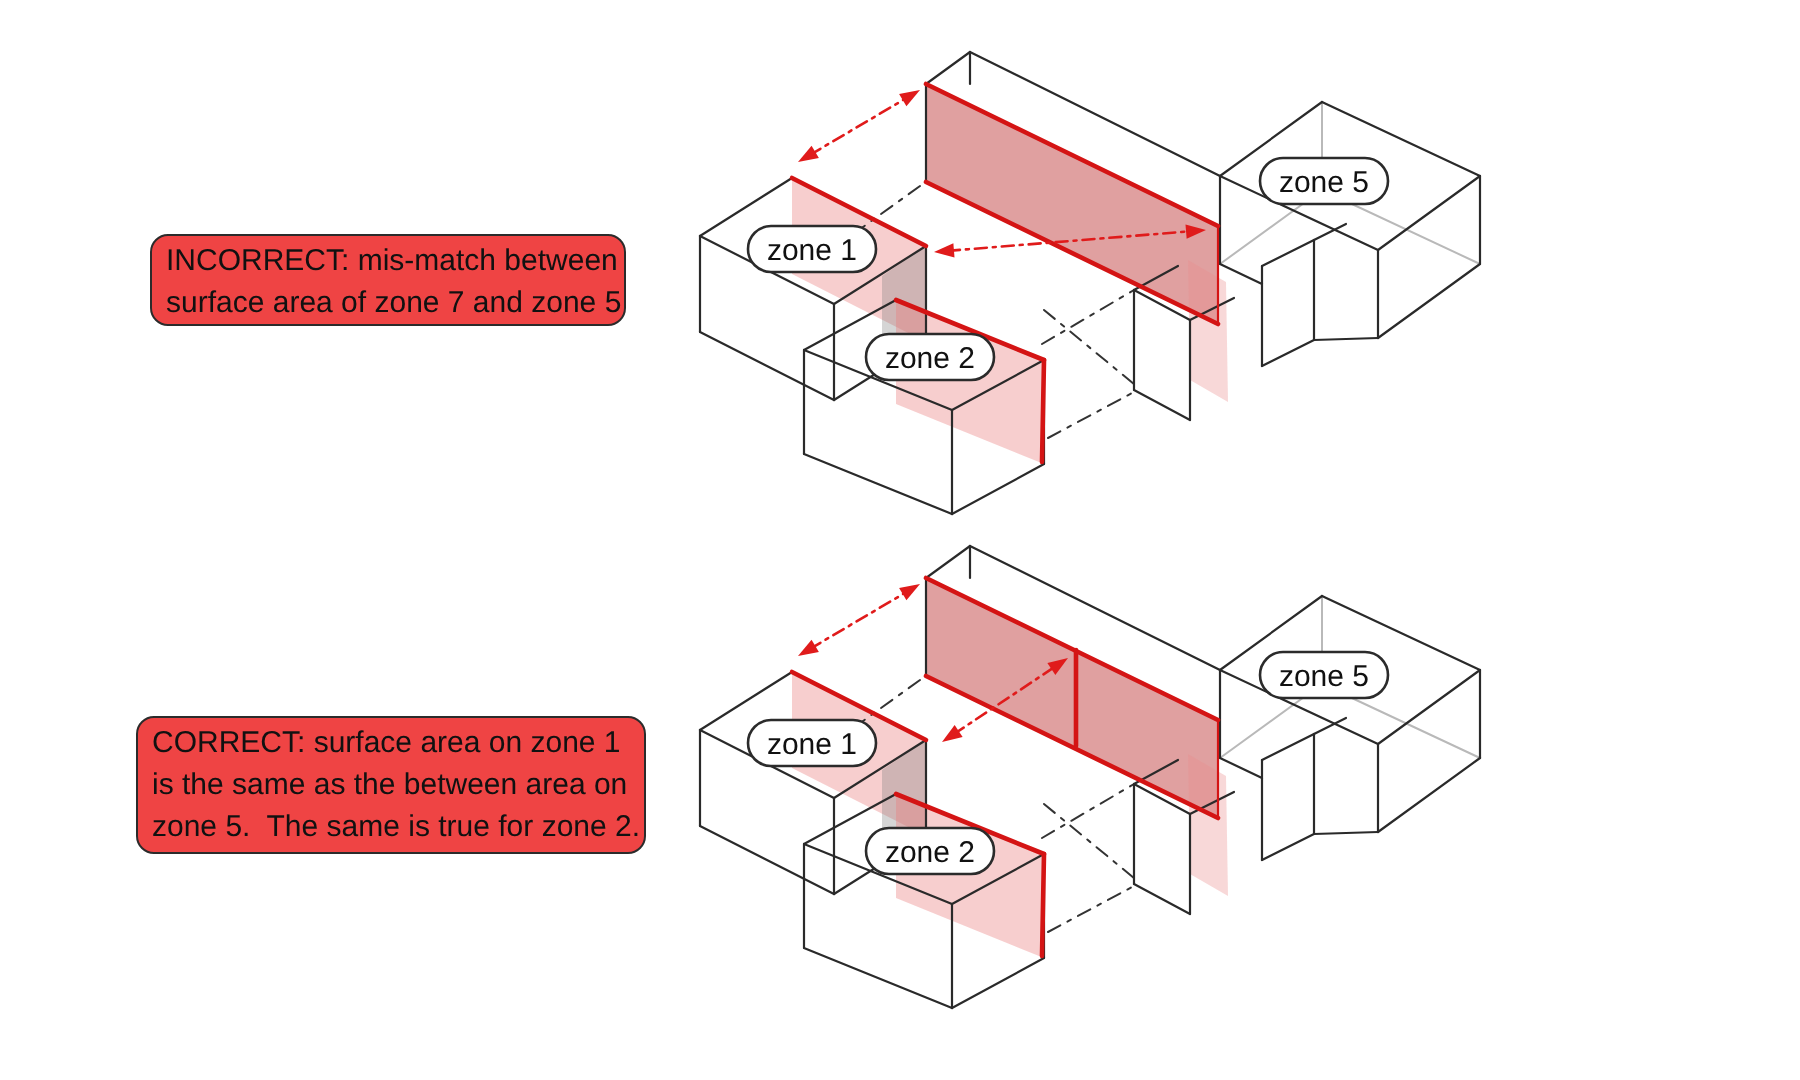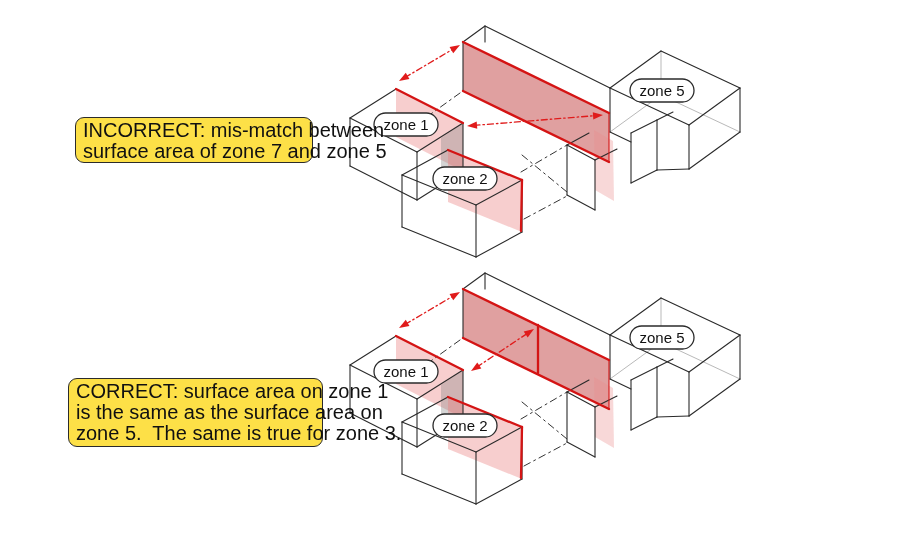--- a/index.html
+++ b/index.html
@@ -1,20 +1,20 @@
 <!DOCTYPE html>
 <html><head>
 <meta charset="utf-8">
 <style>
   html,body{margin:0;padding:0;background:#ffffff;}
   .canvas{position:relative;width:900px;height:540px;background:#fff;overflow:hidden;
           font-family:"Liberation Sans",sans-serif;}
   svg{position:absolute;left:0;top:0;}
-  .callout{position:absolute;border:1.4px solid #2b2b2b;border-radius:9px;background:#fde047;
-           color:#111;font-size:20px;line-height:21px;padding:2px 6px 2px 7px;}
+  .callout{position:absolute;border:1.4px solid #2b2b2b;border-radius:9px;background:#ef4444;
+           color:#111;font-size:15px;line-height:21px;padding:2px 6px 2px 7px;}
   .callout div{white-space:pre;}
   .lbl-text{font-size:15px;fill:#111;}
 </style>
 </head>
 <body>
 
 <div class="canvas">
   <svg id="diagram-svg" width="900" height="540">
       <polygon points="396,89 463,123 463,171 396,137" fill="rgba(233,126,126,0.38)"></polygon>
       <polygon points="463,123 441,138 441,186 463,171" fill="rgba(125,125,125,0.32)"></polygon>
@@ -159,18 +159,18 @@
       <text x="465" y="431" text-anchor="middle" class="lbl-text">zone 2</text>
       <rect x="630" y="326" width="64" height="23" rx="11.5" ry="11.5" fill="#ffffff" stroke="#2b2b2b" stroke-width="1.3"></rect>
       <text x="662" y="343" text-anchor="middle" class="lbl-text">zone 5</text>
     </svg>
 
   <div class="callout" id="callout-incorrect" style="left: 75px; top: 117px; width: 223px; height: 40px;">
     <div>INCORRECT: mis-match between</div>
     <div>surface area of zone 7 and zone 5</div>
   </div>
 
-  <div class="callout" id="callout-correct" style="left: 68px; top: 358px; width: 240px; height: 63px; margin-top: 20px;">
+  <div class="callout" id="callout-correct" style="left: 68px; top: 358px; width: 240px; height: 63px;">
     <div>CORRECT: surface area on zone 1</div>
-    <div>is the same as the surface area on</div>
-    <div>zone 5.  The same is true for zone 3.</div>
+    <div>is the same as the between area on</div>
+    <div>zone 5.  The same is true for zone 2.</div>
   </div>
 </div>
 
 </body></html>

